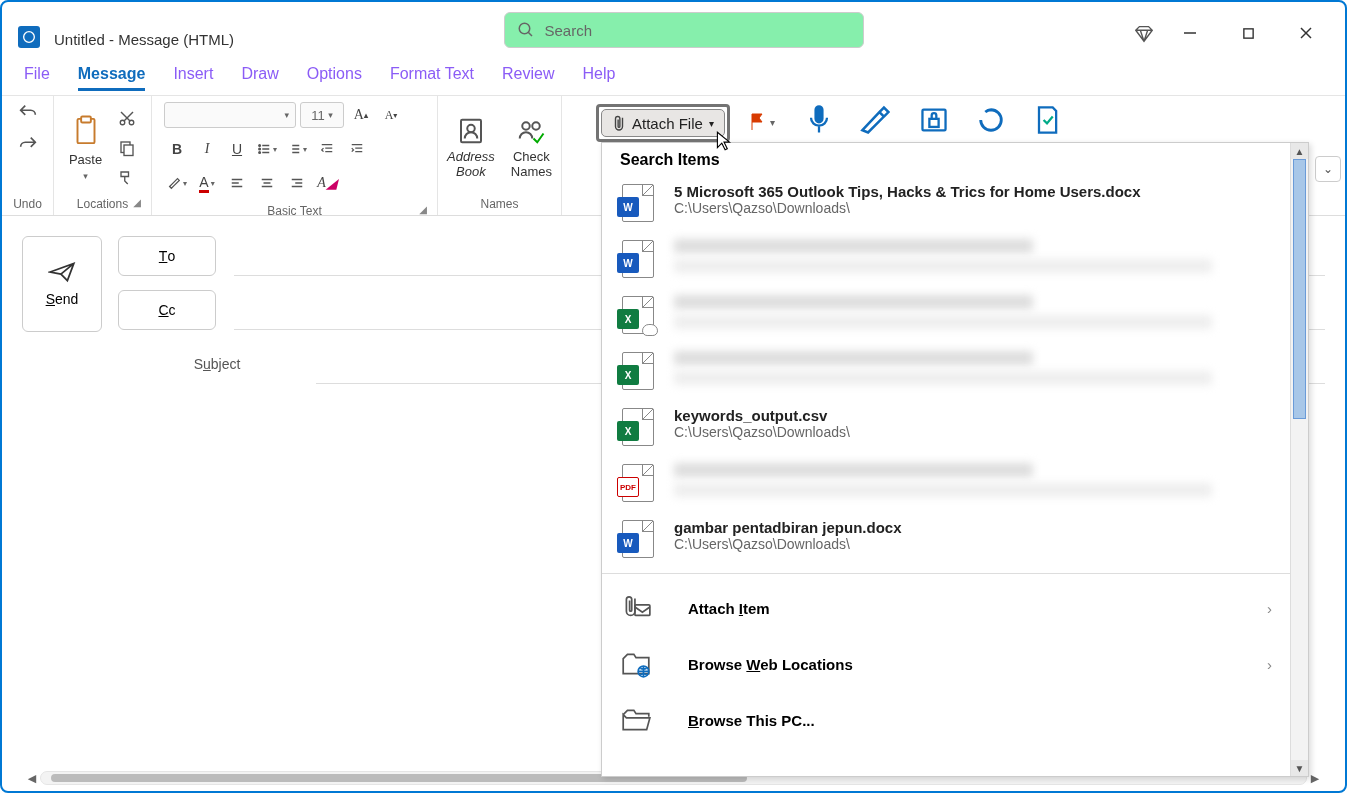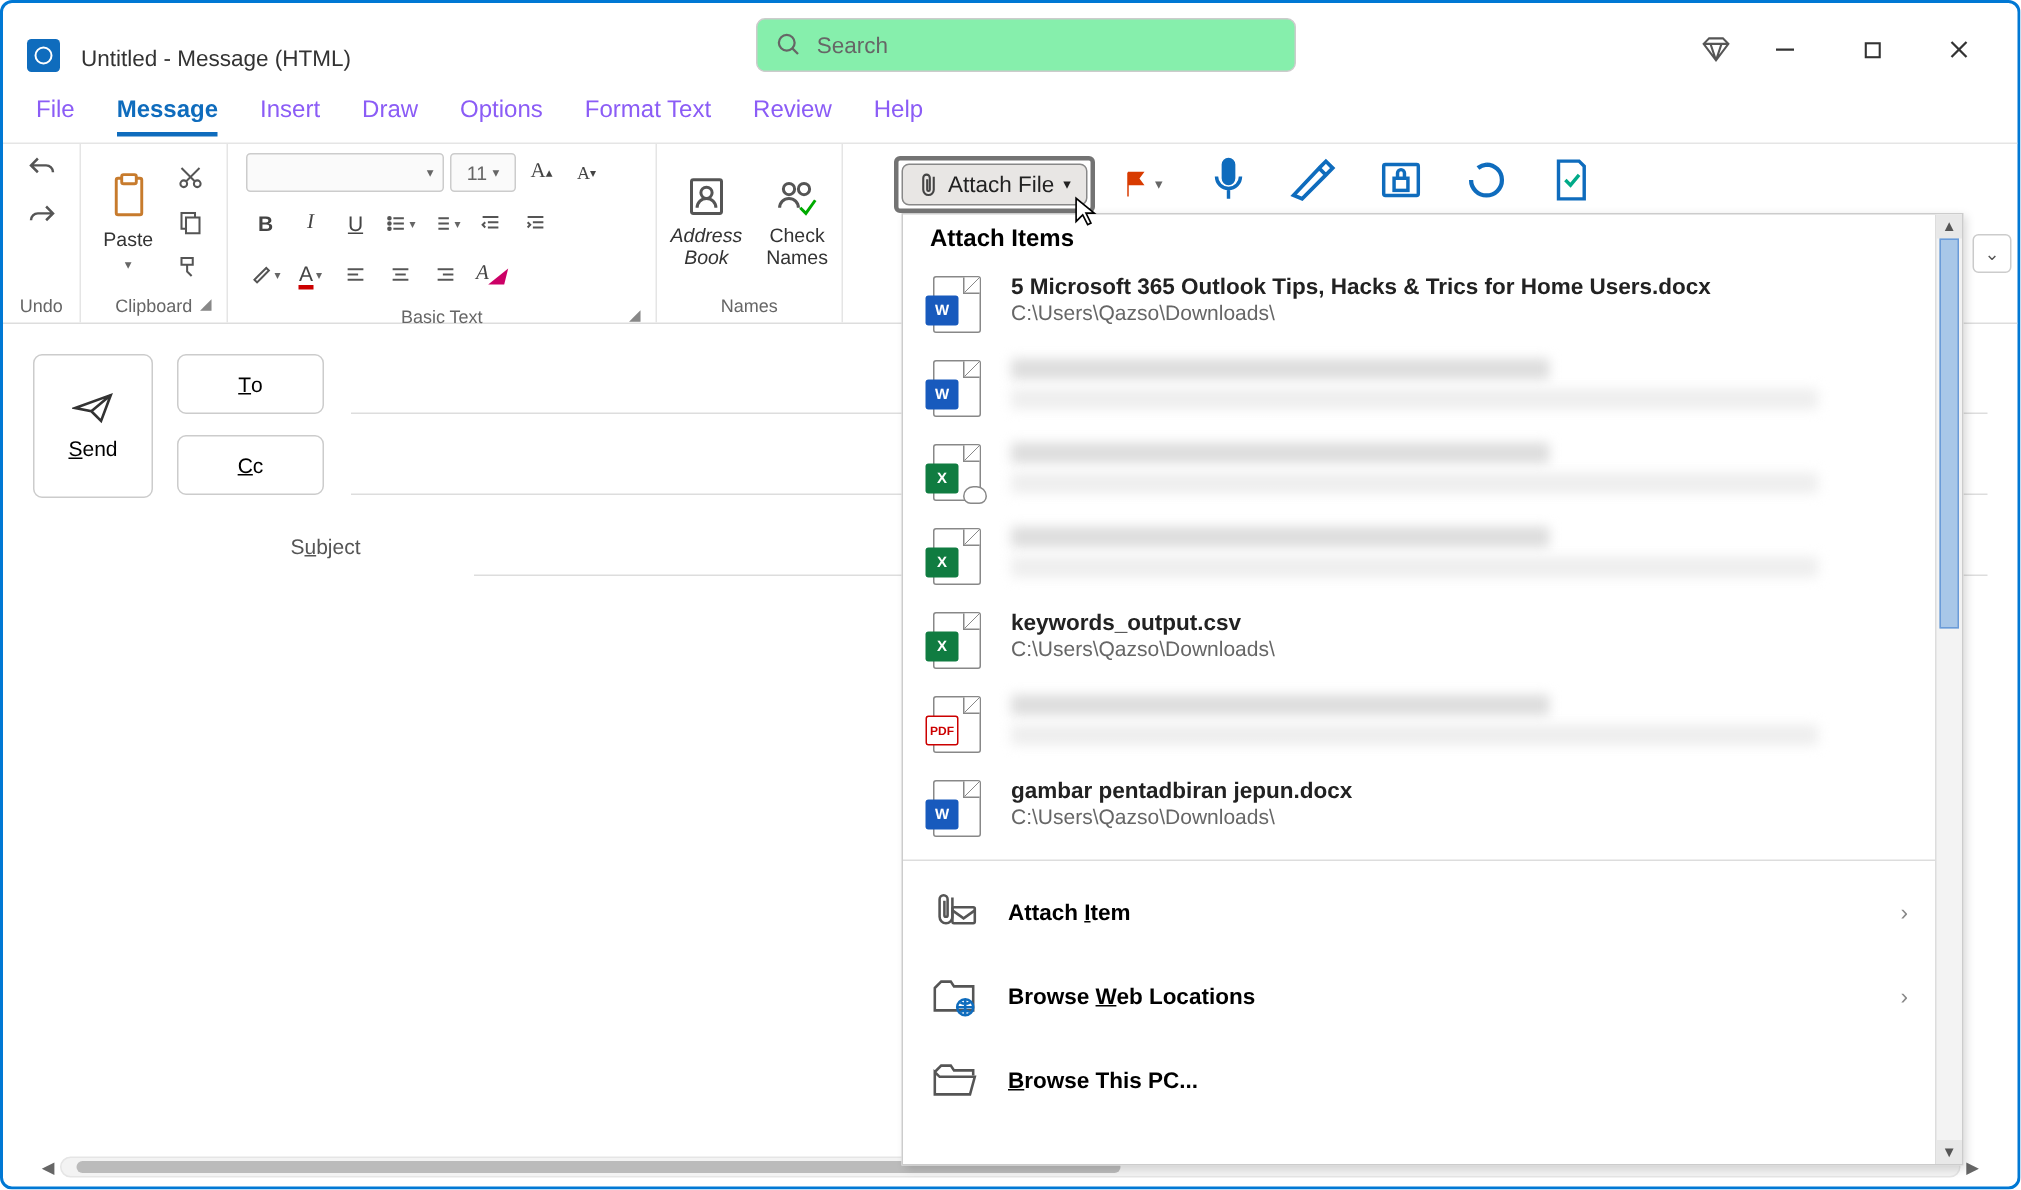--- a/index.html
+++ b/index.html
@@ -72,21 +72,21 @@
 .dd-item { display:flex; gap:18px; padding: 8px 18px; align-items:flex-start; }
 .dd-item .ficon { width:36px; height:40px; flex-shrink:0; display:flex; align-items:center; justify-content:center; }
 .dd-item .ftexts { flex:1; }
 .dd-item .fname { font-weight:700; font-size:15px; color:#222; }
 .dd-item .fpath { font-size:14px; color:#666; }
 .dd-item.blur .fname, .dd-item.blur .fpath { filter: blur(4px); color:#bbb; }
 .dd-item.blur .fname { background: linear-gradient(#ddd,#ddd); color:transparent; border-radius:2px; width:60%; height:14px; margin-bottom:6px;}
 .dd-item.blur .fpath { background: linear-gradient(#eee,#eee); color:transparent; border-radius:2px; width:90%; height:14px;}
 
 .dd-sep { height:1px; background:#ddd; margin: 6px 0; }
-.dd-action { display:flex; align-items:center; gap:20px; padding: 14px 18px; font-size:15px; font-weight:600; }
+.dd-action { display:flex; align-items:center; gap:36px; padding: 14px 18px; font-size:15px; font-weight:600; }
 .dd-action svg { flex-shrink:0; }
 .dd-action .chev { margin-left:auto; color:#888; font-weight:normal; }
 
 .u-accel { text-decoration: underline; }
 
 .file-icon { width:32px; height:38px; position:relative; border:1px solid #888; border-radius:2px; background:#fff; }
 .file-icon::before { content:""; position:absolute; top:0; right:0; width:10px; height:10px; background:linear-gradient(135deg,#fff 48%, #888 50%, #fff 52%); border-left:1px solid #888; border-bottom:1px solid #888; }
 .file-badge { position:absolute; left:-6px; bottom:4px; width:22px; height:20px; border-radius:2px; color:#fff; font-size:10px; font-weight:bold; display:flex; align-items:center; justify-content:center; }
 .badge-word { background:#185abd; }
 .badge-excel { background:#107c41; }
@@ -193,21 +193,21 @@
                 <rect x="8" y="8" width="12" height="14" fill="#fff"></rect>
               </svg>
             </div>
           <div class="smallbtn">
               <svg width="18" height="18" viewBox="0 0 24 24" fill="none" stroke="#555" stroke-width="1.8">
                 <path d="M4 4 h10 v6 h-10z M9 10 v6 l4 4"></path>
               </svg>
             </div>
         </div>
       </div>
-      <div class="rgroup-label"><span>Clipboard</span><span class="launcher">◢</span></div>
+      <div class="rgroup-label"><span>Locations</span><span class="launcher">◢</span></div>
     </div>
 
     <div class="rgroup" style="width:286px;">
       <div class="rgroup-body" style="flex-direction:column; align-items:flex-start; width:100%; padding:2px 4px;">
         <div class="fontrow">
           <div class="fontbox fsel">
               <span style="font-size:9px;">▾</span>
             </div>
           <div class="fontbox fsize"><span>11</span>&nbsp;<span style="font-size:9px;">▾</span></div>
           <div class="iconbtn" style="font-family:serif;">A<sup style="font-size:9px;">▴</sup></div>
@@ -387,21 +387,21 @@
   <div class="hscroll">
     <div class="hscroll-arrow">◀</div>
     <div class="hscroll-track">
         <div class="hscroll-thumb"></div>
       </div>
     <div class="hscroll-arrow">▶</div>
   </div>
 
   <div class="dropdown">
     <div class="dd-body">
-      <div class="dd-heading">Attach Items</div>
+      <div class="dd-heading">Search Items</div>
       <div id="dd-items">
           <div class="dd-item">
             <div class="ficon">
               <div class="file-icon">
                 <div class="file-badge badge-word">W</div>
               </div>
             </div>
             <div class="ftexts">
               <div class="fname">5 Microsoft 365 Outlook Tips, Hacks &amp; Trics for Home Users.docx</div>
               <div class="fpath">C:\Users\Qazso\Downloads\</div>

